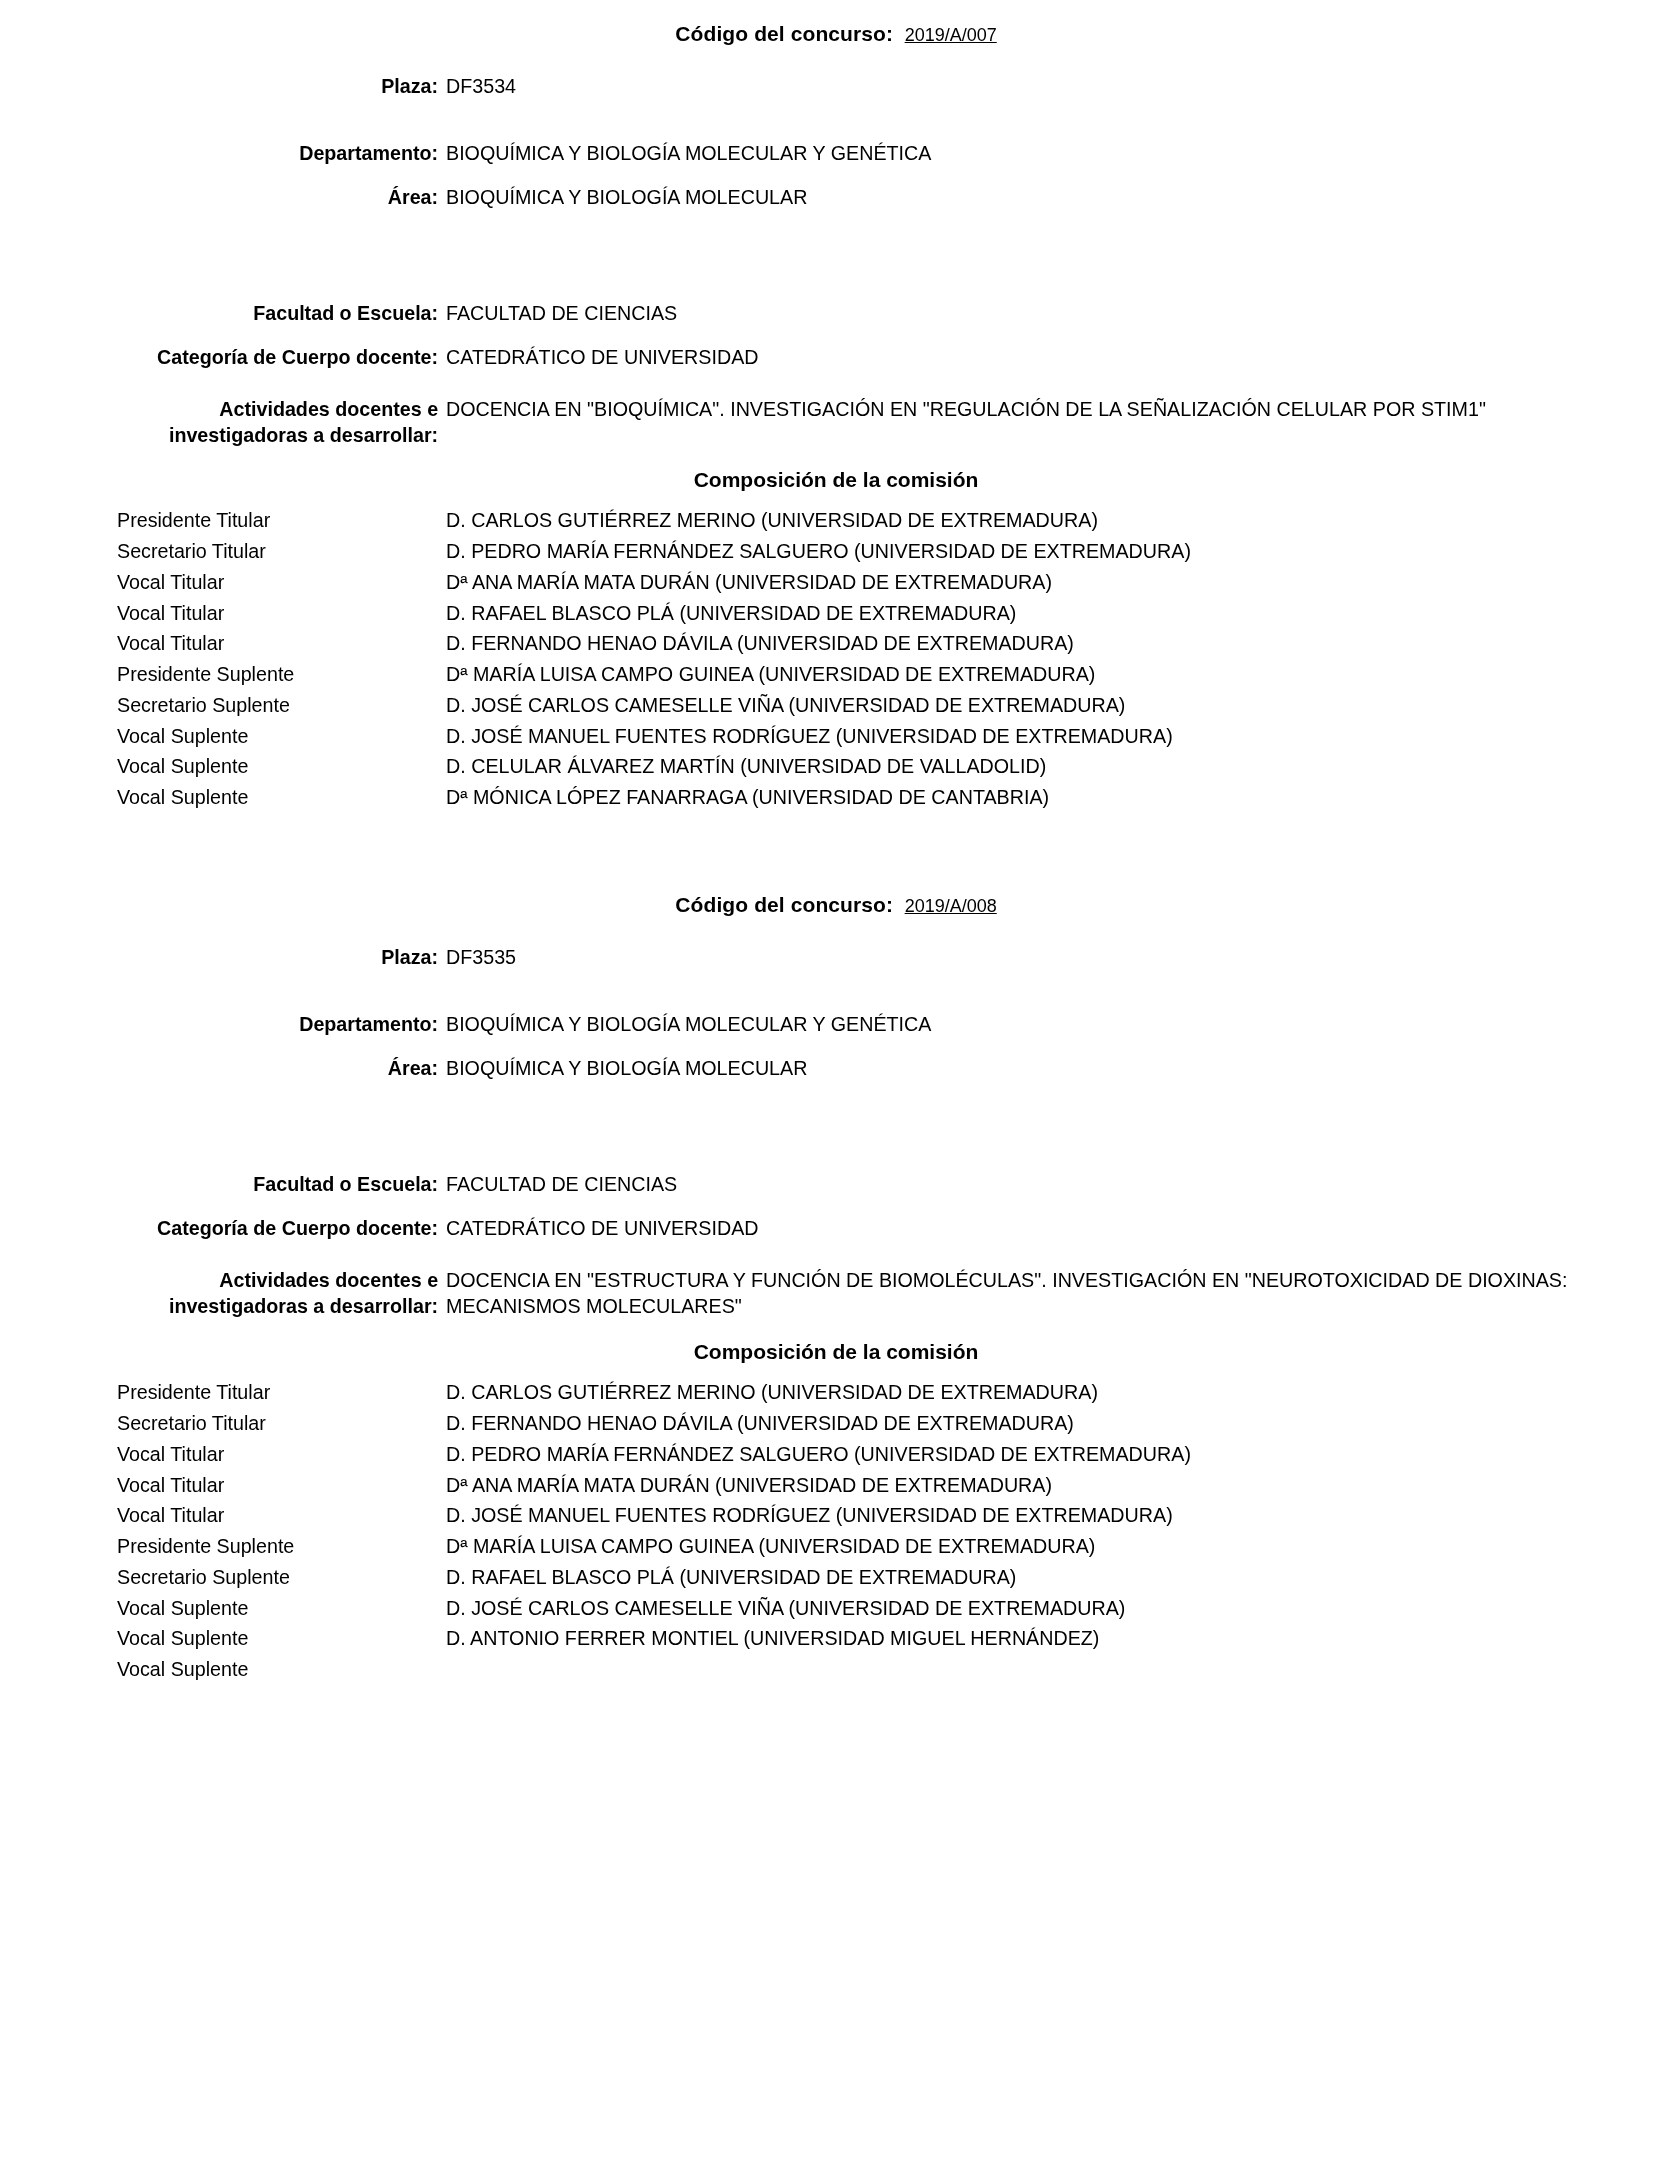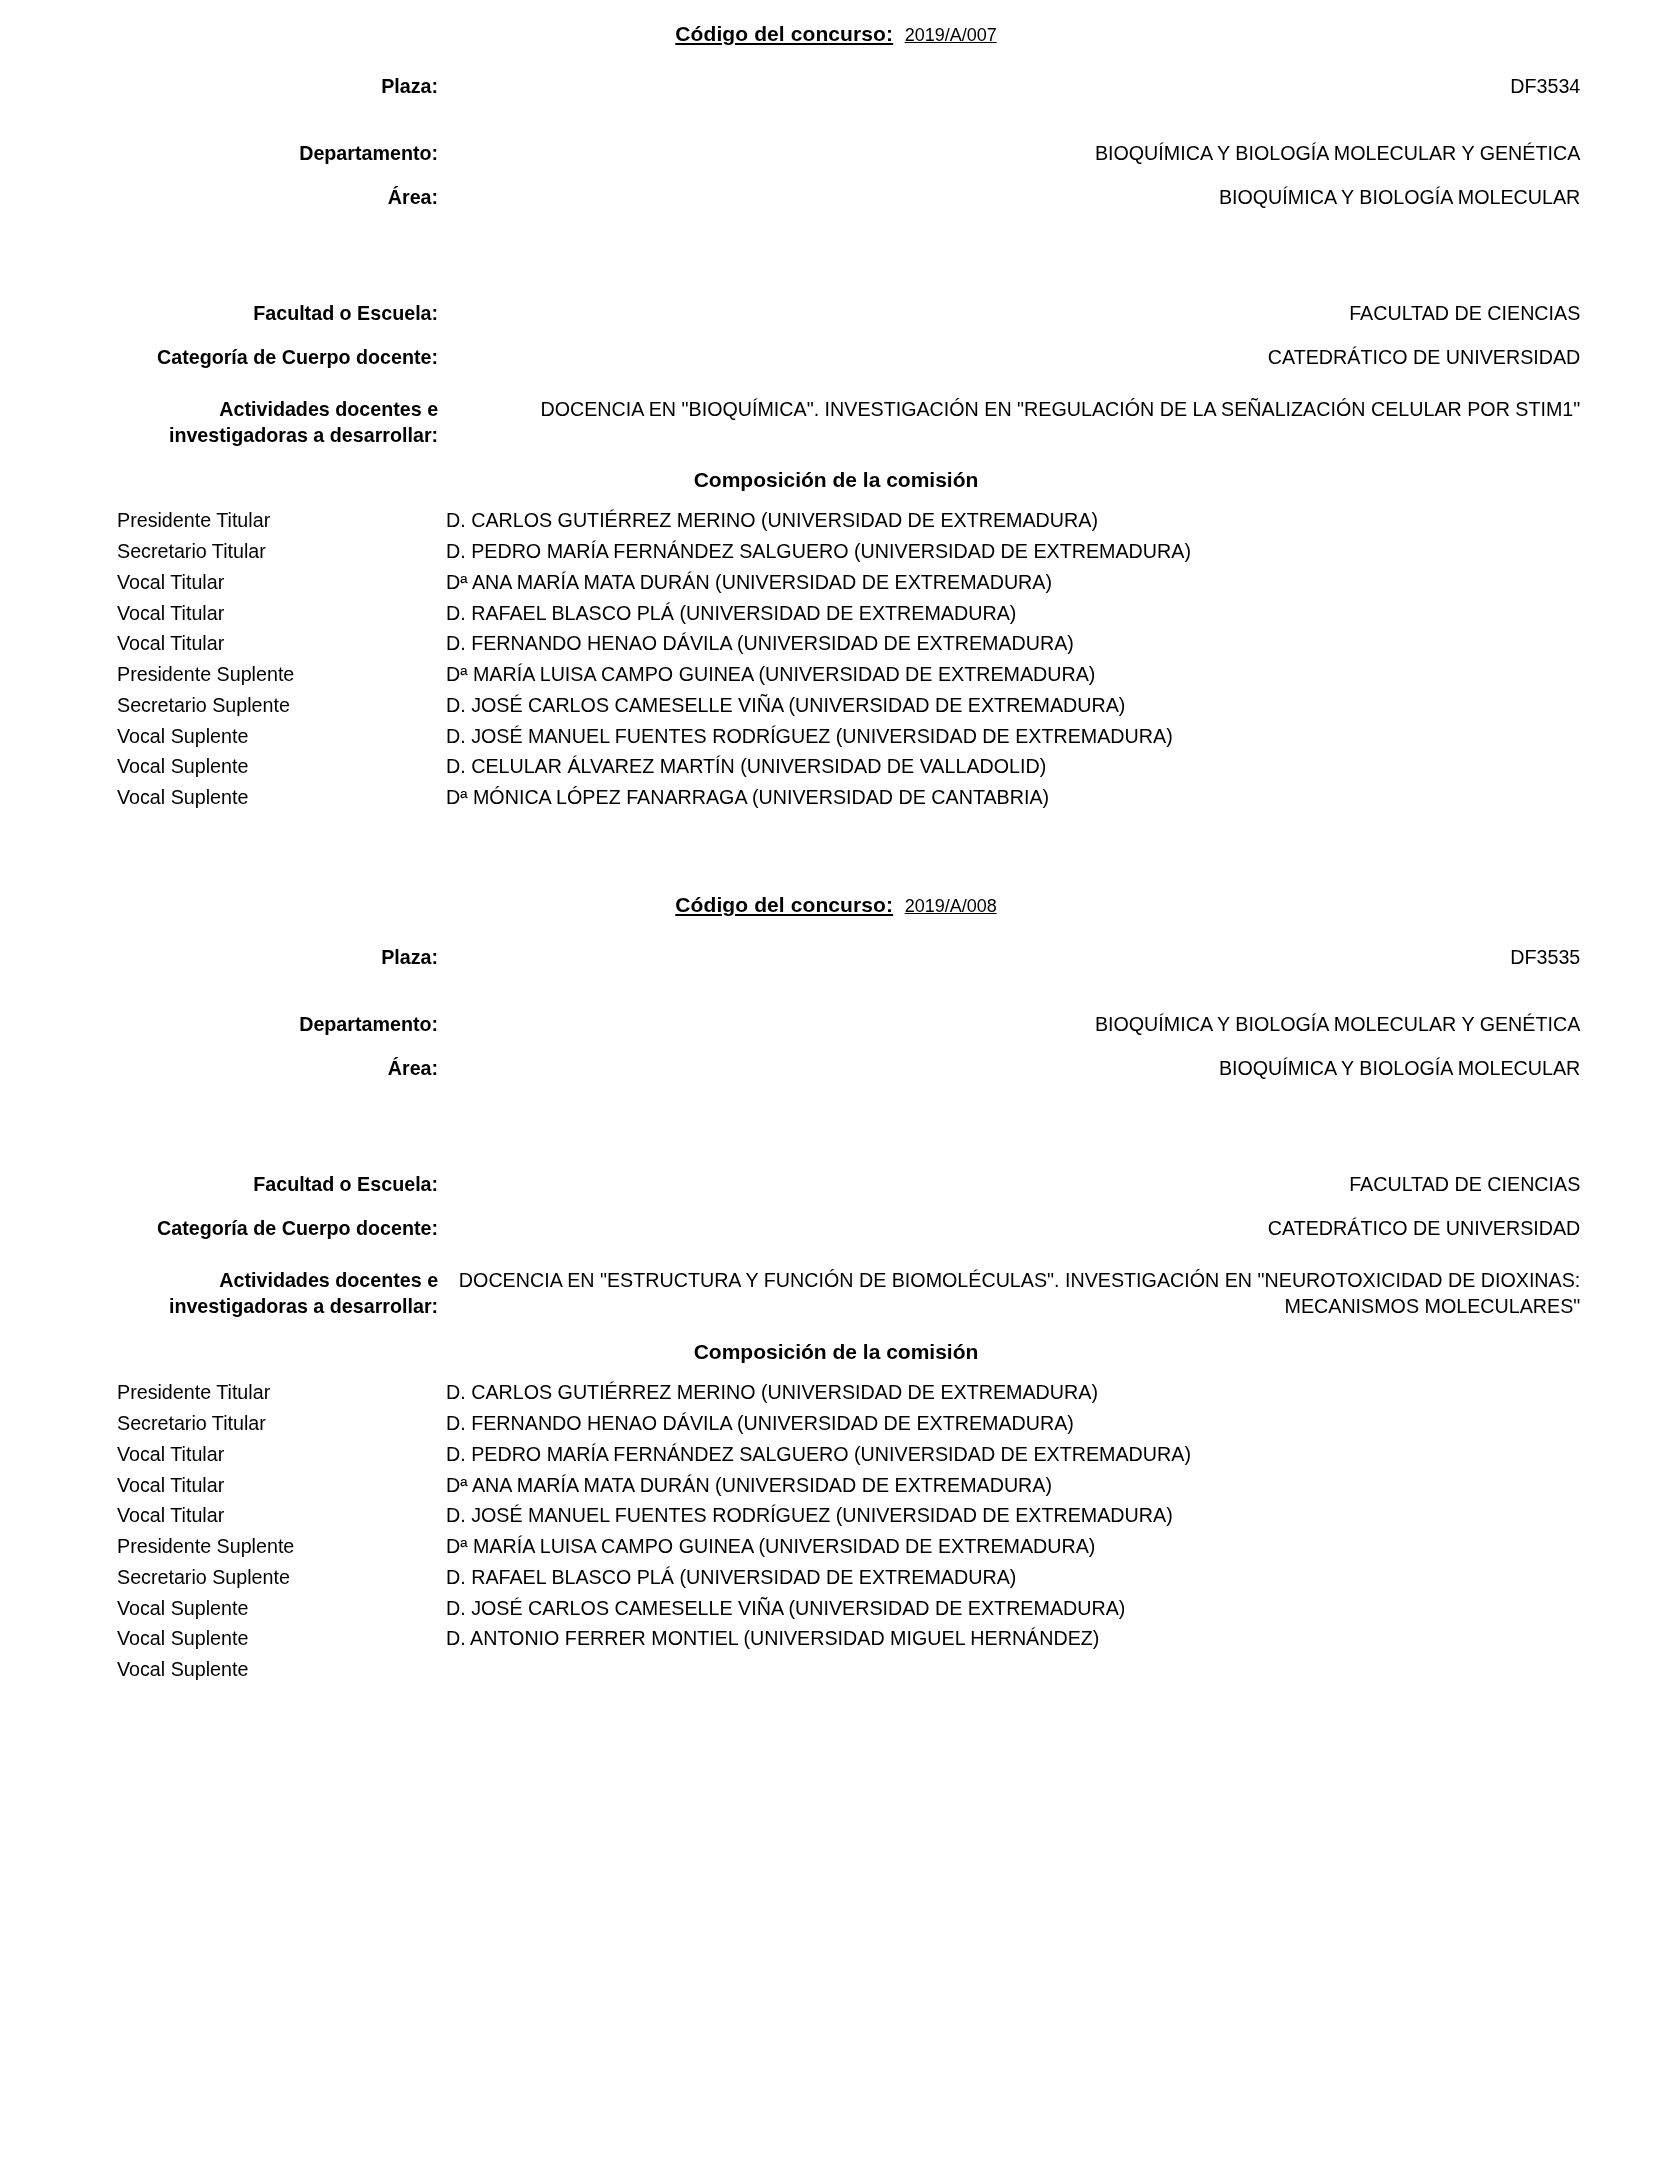--- a/index.html
+++ b/index.html
@@ -21,21 +21,20 @@
 
   .concurso-header {
     text-align: center;
     margin-bottom: 27px;
     white-space: nowrap;
   }
   .concurso-header .ch-label {
     font-weight: bold;
     font-size: 21px;
     letter-spacing: 0.1px;
-    text-decoration: underline;
   }
   .concurso-header .ch-value {
     font-size: 18px;
     margin-left: 8px;
     text-decoration: underline;
   }
 
   .field-row {
     display: flex;
     align-items: flex-start;
@@ -50,21 +49,20 @@
     font-weight: bold;
     font-size: 19.7px;
     line-height: 1.32;
     text-align: right;
   }
   .field-value {
     font-size: 19.7px;
     line-height: 1.35;
     flex: 1;
     padding-right: 15.7px;
-    text-align: right;
   }
 
   .gap-sm { height: 36px; }
   .gap-lg { height: 85px; }
 
   .comision-title {
     text-align: center;
     font-weight: bold;
     font-size: 21px;
     margin: 20.4px 0 14px 0;

